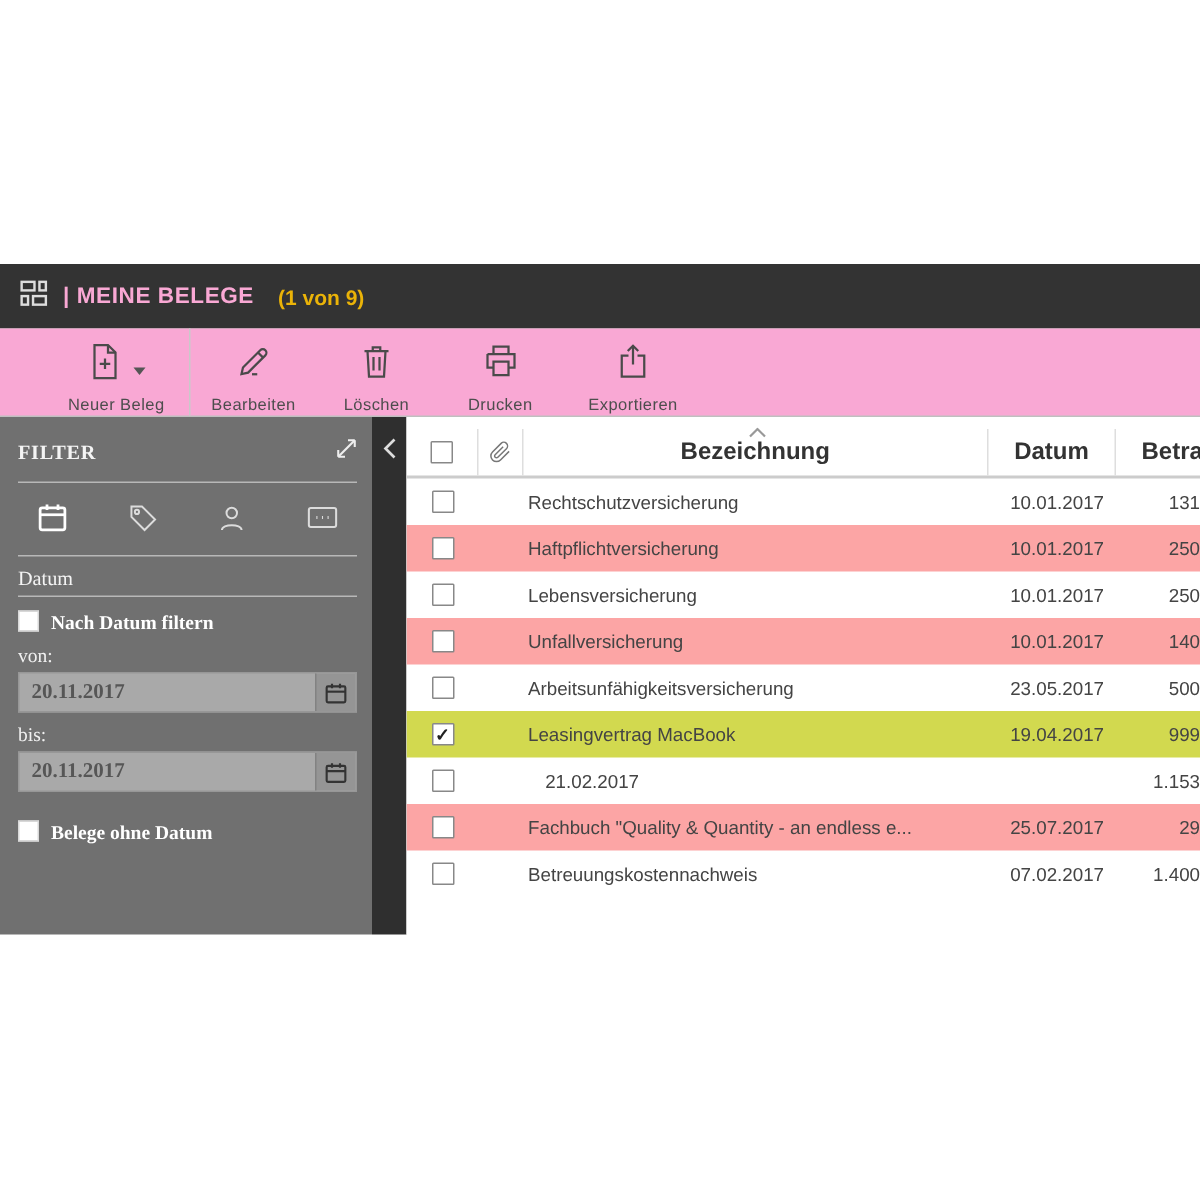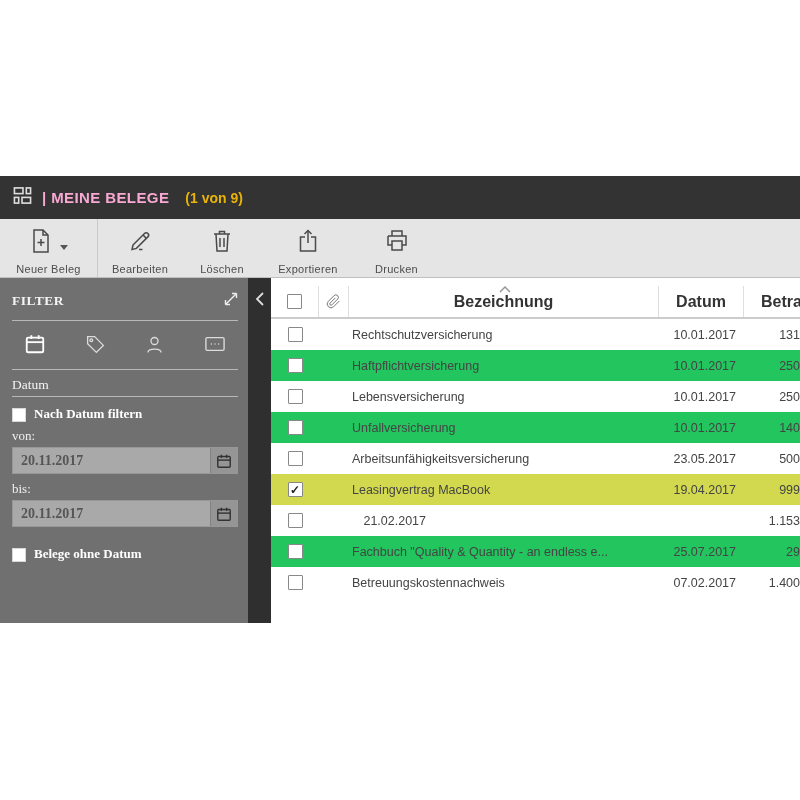--- a/index.html
+++ b/index.html
@@ -7,22 +7,22 @@
     font-family:"Liberation Sans", sans-serif; overflow:hidden; }
   .app { position:absolute; top:176px; left:0; width:800px; height:447px; background:#ffffff; }
 
   
   .titlebar { height:43px; background:#333333; display:flex; align-items:center;
     padding-left:13px; gap:10px; }
   .titlebar .t-text { color:#f9a8d4; font-size:15px; font-weight:700; letter-spacing:.4px; }
   .titlebar .t-count { color:#eab308; font-size:14px; font-weight:600; margin-left:6px; }
 
   
-  .toolbar { height:59px; background:#e5e5e5; border-bottom:1px solid #bfbfbf;
-    display:flex; align-items:stretch; }
+  .toolbar { height:59px; background:#f9a8d4; border-bottom:1px solid #bfbfbf;
+    display:flex; align-items:stretch;padding-left:29px; }
   .tb-btn { display:flex; flex-direction:column; align-items:center; justify-content:flex-start;
     padding-top:9px; gap:5px; cursor:pointer; }
   .tb-btn .lbl { font-size:11px; color:#4d4d4d; letter-spacing:.3px; white-space:nowrap; }
   .tb-btn svg { stroke:#4a4a4a; fill:none; stroke-width:1.5; }
   .tb-group { width:98px; border-right:1px solid #c9c9c9; }
   .tb-iconrow { display:flex; align-items:center; gap:7px; }
   .caret-down { width:0; height:0; border-left:4px solid transparent;
     border-right:4px solid transparent; border-top:5px solid #555; margin-top:8px; }
   .w-edit { width:84px; } .w-del { width:80px; } .w-print { width:85px; } .w-exp { width:92px; }
 
@@ -33,21 +33,21 @@
   .sidebar { width:248px; background:#707070; padding:0 10px 0 12px; flex-shrink:0;font-family:Liberation Serif, serif; }
   .filter-head { margin-top:14px; display:flex; align-items:center; justify-content:space-between; }
   .filter-title { color:#f4f4f4; font-size:13.5px; font-weight:600; letter-spacing:.5px; }
   .s-hr { border:none; border-top:1px solid rgba(255,255,255,.5); height:0; }
   .hr1 { margin-top:10px; } .hr2 { margin-top:8px; } .hr3 { margin-top:3px; }
   .icon-row { margin-top:6px; height:34px; display:flex; align-items:center;
     justify-content:space-between; padding:0 12px; }
   .icon-row svg { fill:none; stroke:#dcdcdc; stroke-width:1.5; cursor:pointer; }
   .icon-row svg.active { stroke:#ffffff; stroke-width:2; }
   .section-title { margin-top:7px; color:#f4f4f4; font-size:13.5px; }
-  .cb-row { display:flex; align-items:flex-end; gap:8px; cursor:pointer; }
+  .cb-row { display:flex; align-items:flex-start; gap:8px; cursor:pointer; }
   .cb-row.first { margin-top:9px; } .cb-row.second { margin-top:19px; }
   .cb { width:14px; height:14px; background:#ffffff; border:1px solid #d8d8d8; flex-shrink:0; }
   .cb-lbl { color:#ffffff; font-size:13px; font-weight:600; }
   .fld-lbl { margin-top:7px; color:#f0f0f0; font-size:13px; }
   .fld-lbl.first { margin-top:6px; }
   .date-field { margin-top:3px; height:27px; display:flex; align-items:stretch;
     background:#a9a9a9; border:1px solid #979797; cursor:pointer; }
   .date-text { flex:1; display:flex; align-items:center; padding-left:8px;
     color:#565656; font-size:14px; font-weight:700; }
   .cal-btn { width:27px; background:#959595; border-left:1px solid #828282;
@@ -69,21 +69,21 @@
   .c-clip  { width:30px; justify-content:center; border-right:1px solid #dedede; }
   .c-name  { width:310px; border-right:1px solid #dedede; }
   .c-date  { width:85px; border-right:1px solid #dedede; }
   .c-amt   { flex:1; overflow:hidden; white-space:nowrap; }
   .thead .c-name { justify-content:center; }
   .thead .c-date { justify-content:center; }
   .thead .c-amt  { padding-left:17px; }
   .thead svg { stroke:#777777; fill:none; stroke-width:1.6; }
   .trow { height:31px; display:flex; align-items:center; font-size:12.5px; color:#444444;
     cursor:pointer; }
-  .trow.alt { background:#22c55e;align-items:flex-end; }
+  .trow.alt { background:#fca5a5;align-items:flex-end; }
   .trow.highlight { background:#d2d94f; }
   .trow .c-check, .trow .c-clip, .trow .c-name, .trow .c-date { border-right:none; }
   .row-cb { width:15px; height:15px; background:#ffffff; border:1px solid #888888;
     border-radius:1px; display:flex; align-items:center; justify-content:center;
     font-size:12px; font-weight:700; color:#222222; line-height:1; }
   .cell-name { padding-left:3px; overflow:hidden; white-space:nowrap; }
   .cell-date { justify-content:flex-end; padding-right:8px; }
   .cell-amt  { justify-content:flex-end; text-align:right; }
 </style>
 </head>
@@ -135,41 +135,41 @@
         <svg width="24" height="26" viewBox="0 0 24 26">
           <path d="M4 6 h16"></path>
             <path d="M9.5 6 V3.5 h5 V6"></path>
           <path d="M6 6 l1 17 h10 l1 -17"></path>
             <path d="M10 10 v9 M14 10 v9"></path>
         </svg>
       </span>
       <span class="lbl">Löschen</span>
     </div>
 
-    <div class="tb-btn w-exp">
-      <span>
-        <svg width="24" height="26" viewBox="0 0 24 26">
-          <path d="M9 9 H4.5 v14 h15 V9 H15"></path>
-          <path d="M12 15 V2.5"></path>
-            <path d="M8.5 6 L12 2.5 L15.5 6"></path>
-        </svg>
-      </span>
-      <span class="lbl">Exportieren</span>
-    </div>
-
     <div class="tb-btn w-print">
       <span>
         <svg width="26" height="26" viewBox="0 0 26 26">
           <path d="M8 8 V3 h10 v5"></path>
           <path d="M4 8 h18 v9 h-4"></path>
             <path d="M4 8 v9 h4"></path>
           <path d="M8 13 h10 v9 H8 z"></path>
         </svg>
       </span>
       <span class="lbl">Drucken</span>
+    </div>
+
+    <div class="tb-btn w-exp">
+      <span>
+        <svg width="24" height="26" viewBox="0 0 24 26">
+          <path d="M9 9 H4.5 v14 h15 V9 H15"></path>
+          <path d="M12 15 V2.5"></path>
+            <path d="M8.5 6 L12 2.5 L15.5 6"></path>
+        </svg>
+      </span>
+      <span class="lbl">Exportieren</span>
     </div>
   </div>
 
   <div class="content">
 
     <div class="sidebar">
       <div class="filter-head">
         <span class="filter-title">FILTER</span>
         <span>
           <svg width="14" height="14" viewBox="0 0 14 14" stroke="#eeeeee" fill="none" stroke-width="1.4">

